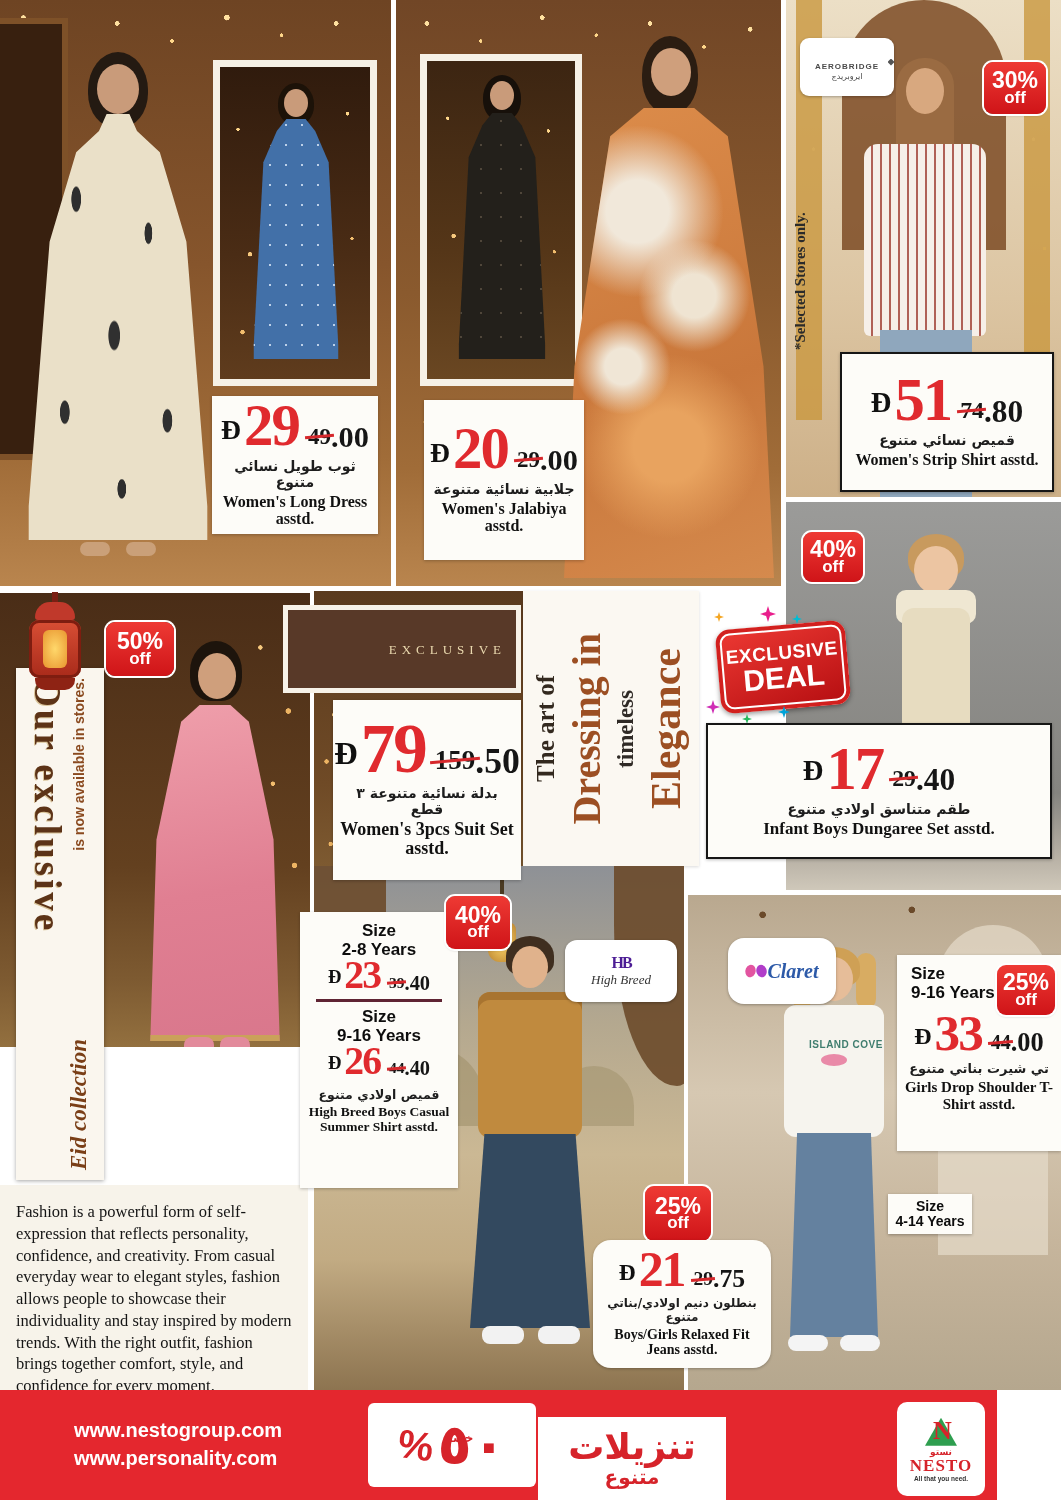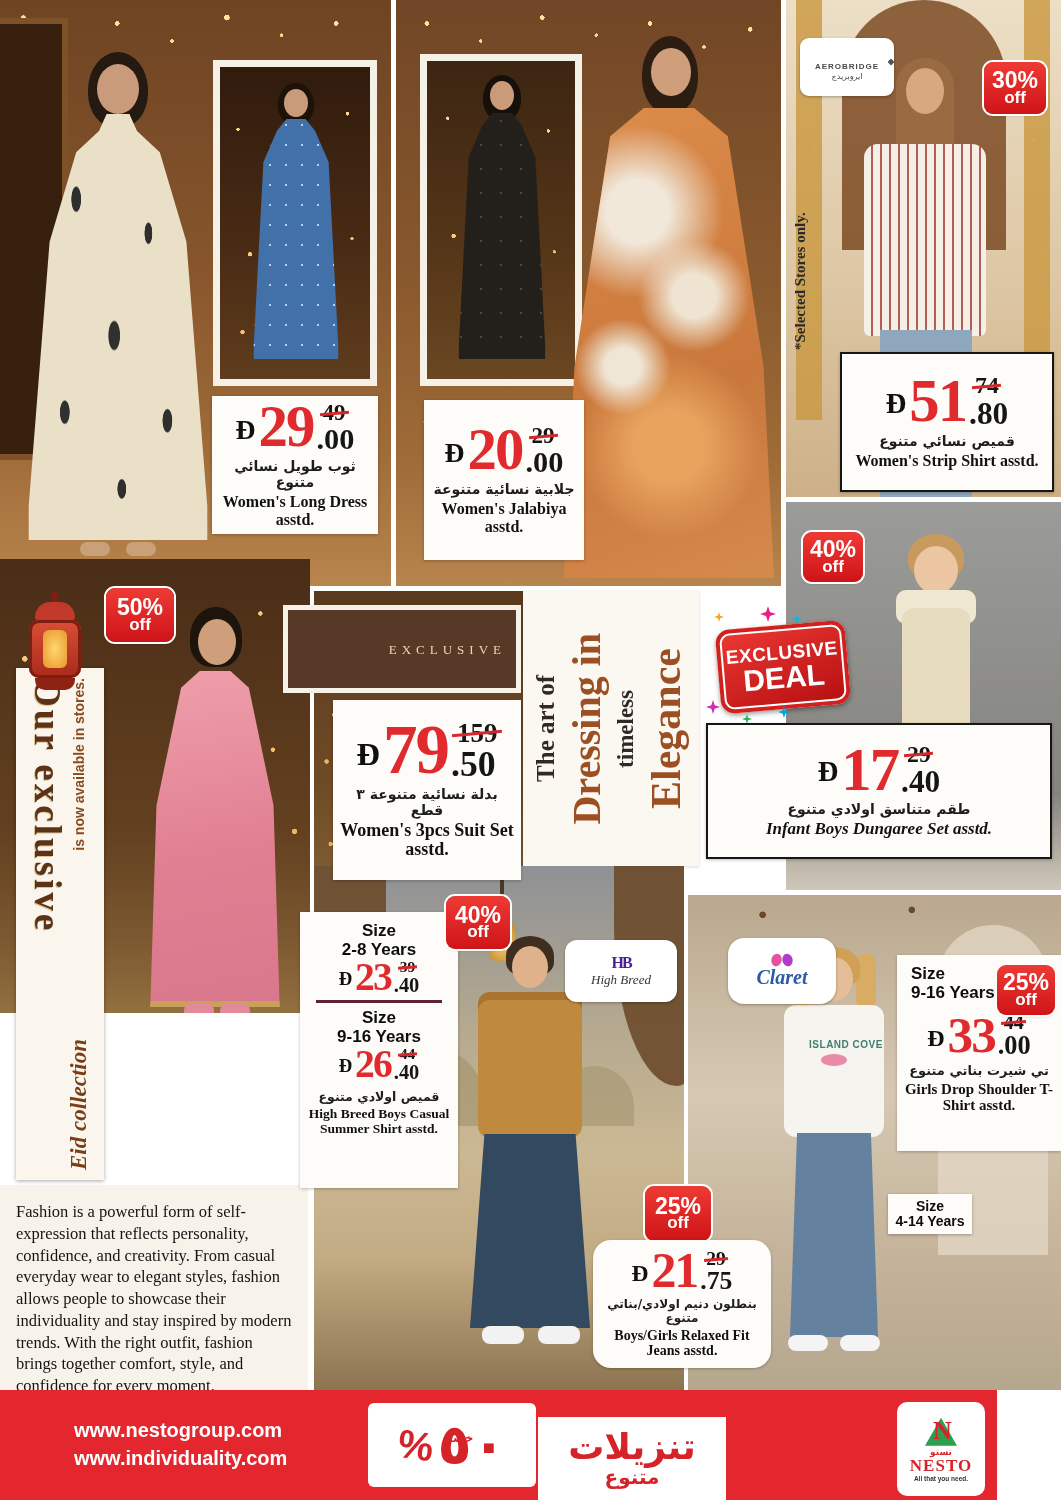--- a/index.html
+++ b/index.html
@@ -9,21 +9,21 @@
   .photo{position:absolute;overflow:hidden;}
   
   .card{position:absolute;background:#fdfcf8;box-shadow:0 1px 3px rgba(0,0,0,.25);
         display:flex;flex-direction:column;align-items:center;justify-content:center;
         text-align:center;padding:6px 6px;box-sizing:border-box;}
   .card.bordered{border:2px solid #161616;}
   .price{display:flex;align-items:flex-end;justify-content:center;gap:3px;line-height:1;
          font-family:"Liberation Serif","DejaVu Serif",serif;font-weight:bold;}
   .cur{font-size:calc(30px*var(--ps,1));color:#101010;margin-bottom:calc(8px*var(--ps,1));}
   .int{font-size:calc(64px*var(--ps,1));color:#e02a2e;line-height:.82;letter-spacing:-2px;}
-  .pcol{display:flex;flex-direction:column;align-items:flex-start;}
+  .pcol{display:flex;align-items:flex-start;}
   .old{position:relative;font-size:calc(25px*var(--ps,1));color:#161616;margin-left:6px;margin-bottom:calc(3px*var(--ps,1));}
   .old::after{content:"";position:absolute;left:-12%;right:-12%;top:44%;height:3px;background:#d6282c;transform:rotate(-5deg);}
   .dec{font-size:calc(33px*var(--ps,1));color:#161616;line-height:.8;}
   .ar{font-weight:bold;color:#1d1d1d;font-size:14px;margin-top:7px;direction:rtl;font-family:"DejaVu Sans",sans-serif;}
   .en{font-weight:bold;color:#111;font-family:"Liberation Serif","DejaVu Serif",serif;
       font-size:16px;line-height:1.1;margin-top:3px;}
   
   .badge{position:absolute;background:linear-gradient(#ee3a34,#cf1418);border-radius:9px;
          box-shadow:0 0 0 2px #fff,0 1px 3px rgba(0,0,0,.4);color:#fff;display:flex;flex-direction:column;
          align-items:center;justify-content:center;font-weight:bold;line-height:.85;}
@@ -204,21 +204,21 @@
       <div class="abs" style="left:84px;top:196px;width:26px;height:74px;background:#e7dcc0;border-radius:8px;"></div>
       <div class="abs" style="left:52px;top:266px;width:22px;height:44px;background:#e9c09b;border-radius:8px;"></div>
       <div class="abs" style="left:86px;top:266px;width:22px;height:44px;background:#e9c09b;border-radius:8px;"></div>
     </div>
     <div class="badge" style="left:17px;top:30px;width:60px;height:50px;">
       <span class="pct">40%</span>
       <span class="word">off</span>
     </div>
   </div>
 
-  <div class="photo" style="left:0;top:559px;width:310px;height:454px;background:
+  <div class="photo" style="left:0;top:593px;width:310px;height:454px;background:
       radial-gradient(circle 5px at 8% 22%, #f7c97e 50%, transparent 60%),
       radial-gradient(circle 4px at 16% 34%, #edb463 50%, transparent 60%),
       radial-gradient(circle 5px at 7% 46%, #f2bd6e 50%, transparent 60%),
       radial-gradient(circle 4px at 18% 58%, #edb463 50%, transparent 60%),
       radial-gradient(circle 5px at 9% 70%, #f2bd6e 50%, transparent 60%),
       radial-gradient(circle 4px at 84% 12%, #f7c97e 50%, transparent 60%),
       radial-gradient(circle 5px at 93% 26%, #edb463 50%, transparent 60%),
       radial-gradient(circle 4px at 88% 42%, #f2bd6e 50%, transparent 60%),
       radial-gradient(circle 5px at 95% 60%, #edb463 50%, transparent 60%),
       linear-gradient(180deg,#4a2d17,#63401f 60%,#7d5a31 85%,#93703f);">
@@ -301,21 +301,21 @@
   <div class="card bordered" style="left:706px;top:723px;width:346px;height:136px;--ps:.95;z-index:6;">
     <div class="price">
       <span class="cur">Đ</span>
       <span class="int">17</span>
       <span class="pcol">
         <span class="old">29</span>
         <span class="dec">.40</span>
       </span>
     </div>
     <div class="ar" dir="rtl">طقم متناسق اولادي متنوع</div>
-    <div class="en" style="font-size:17px;font-style:italic;">Infant Boys Dungaree Set asstd.</div>
+    <div class="en" style="font-size:17px;">Infant Boys Dungaree Set asstd.</div>
   </div>
 
   <div class="photo" style="left:314px;top:866px;width:370px;height:524px;background:linear-gradient(180deg,#8e9196 0%,#b4a88f 30%,#cbb894 55%,#c2ab83 75%,#8d7450 100%);">
     <div class="abs" style="left:-18px;top:-10px;width:90px;height:210px;background:#6b4a2a;border-radius:0 0 70% 30%;opacity:.9;"></div>
     <div class="abs" style="left:300px;top:-10px;width:90px;height:230px;background:#6b4a2a;border-radius:0 0 30% 70%;opacity:.9;"></div>
     <div class="abs" style="left:60px;top:180px;width:110px;height:80px;background:#a3946f;border-radius:55px 55px 0 0;opacity:.65;"></div>
     <div class="abs" style="left:240px;top:200px;width:80px;height:60px;background:#a3946f;border-radius:40px 40px 0 0;opacity:.6;"></div>
     <div class="abs" style="left:186px;top:0;width:4px;height:58px;background:#4a3category;background:#4a3a22;"></div>
     <div class="abs" style="left:174px;top:56px;width:28px;height:40px;background:radial-gradient(#ffd86b,#b9822f);border-radius:8px 8px 12px 12px;"></div>
 
@@ -382,21 +382,21 @@
       <div class="abs" style="left:57px;top:10px;width:38px;height:44px;background:#e6bd99;border-radius:50%;"></div>
       <div class="abs" style="left:26px;top:58px;width:100px;height:132px;background:#f6f4ee;border-radius:12px;display:flex;flex-direction:column;align-items:center;padding-top:34px;box-sizing:border-box;">
         <span style="font-size:10px;font-weight:bold;color:#3f7d6e;letter-spacing:.5px;margin-left:24px;">ISLAND COVE</span>
         <span style="width:26px;height:12px;background:#e98aa8;border-radius:50%;margin-top:4px;"></span>
       </div>
       <div class="abs" style="left:32px;top:186px;width:88px;height:204px;background:#64819f;clip-path:polygon(8% 0,92% 0,100% 100%,0 100%);"></div>
       <div class="abs" style="left:30px;top:388px;width:40px;height:16px;background:#f4f4f4;border-radius:8px;"></div>
       <div class="abs" style="left:82px;top:388px;width:40px;height:16px;background:#f4f4f4;border-radius:8px;"></div>
     </div>
 
-    <div class="abs" style="left:40px;top:43px;width:108px;height:66px;background:#fff;border-radius:16px;box-shadow:0 1px 3px rgba(0,0,0,.3);display:flex;flex-direction:column;align-items:center;justify-content:center;">
+    <div class="abs" style="left:40px;top:43px;width:108px;height:66px;background:#fff;border-radius:16px;box-shadow:0 1px 3px rgba(0,0,0,.3);display:flex;flex-direction:row;align-items:center;justify-content:center;">
       <div style="position:relative;width:22px;height:12px;">
         <span style="position:absolute;left:0;top:0;width:11px;height:12px;background:#e254a0;border-radius:60% 40% 60% 40%;transform:rotate(-18deg);display:block;"></span>
         <span style="position:absolute;left:11px;top:0;width:11px;height:12px;background:#b03dc9;border-radius:40% 60% 40% 60%;transform:rotate(18deg);display:block;"></span>
       </div>
       <span class="serif" style="font-size:20px;font-style:italic;font-weight:bold;color:#2d5aa8;">Claret</span>
     </div>
   </div>
 
   <div class="card" style="left:897px;top:955px;width:164px;height:196px;--ps:.8;justify-content:flex-start;padding-top:10px;z-index:3;">
     <div class="size-lab" style="font-size:17px;align-self:flex-start;margin-left:8px;text-align:left;">
@@ -441,21 +441,21 @@
     <div class="en" style="font-size:14px;">Boys/Girls Relaxed Fit Jeans asstd.</div>
   </div>
 
   <div class="abs" style="left:0;top:1185px;width:308px;height:205px;background:#f7f3ea;box-sizing:border-box;padding:16px 14px 10px 16px;">
     <div class="serif" style="font-size:16.5px;line-height:1.32;color:#141414;">Fashion is a powerful form of self-expression that reflects personality, confidence, and creativity. From casual everyday wear to elegant styles, fashion allows people to showcase their individuality and stay inspired by modern trends. With the right outfit, fashion brings together comfort, style, and confidence for every moment.</div>
   </div>
 
   <div class="abs" style="left:0;top:1390px;width:997px;height:110px;background:#e4272e;">
     <div class="abs" style="left:74px;top:26px;color:#fff;font-weight:bold;font-size:20px;line-height:1.4;">
       <div>www.nestogroup.com</div>
-      <div>www.individuality.com</div>
+      <div>www.personality.com</div>
     </div>
 
     <div class="abs" style="left:368px;top:13px;width:168px;height:84px;background:#fff;border-radius:6px;display:flex;align-items:center;justify-content:center;gap:4px;">
       <span style="font-size:40px;font-weight:bold;color:#d6232a;transform:rotate(8deg);">%</span>
       <span style="position:relative;display:inline-block;">
         <span style="font-size:56px;font-weight:bold;color:#d6232a;line-height:1;">٥٠</span>
         <span dir="rtl" style="position:absolute;left:6px;top:14px;font-size:12px;font-weight:bold;color:#d6232a;">خصم</span>
       </span>
     </div>
 

